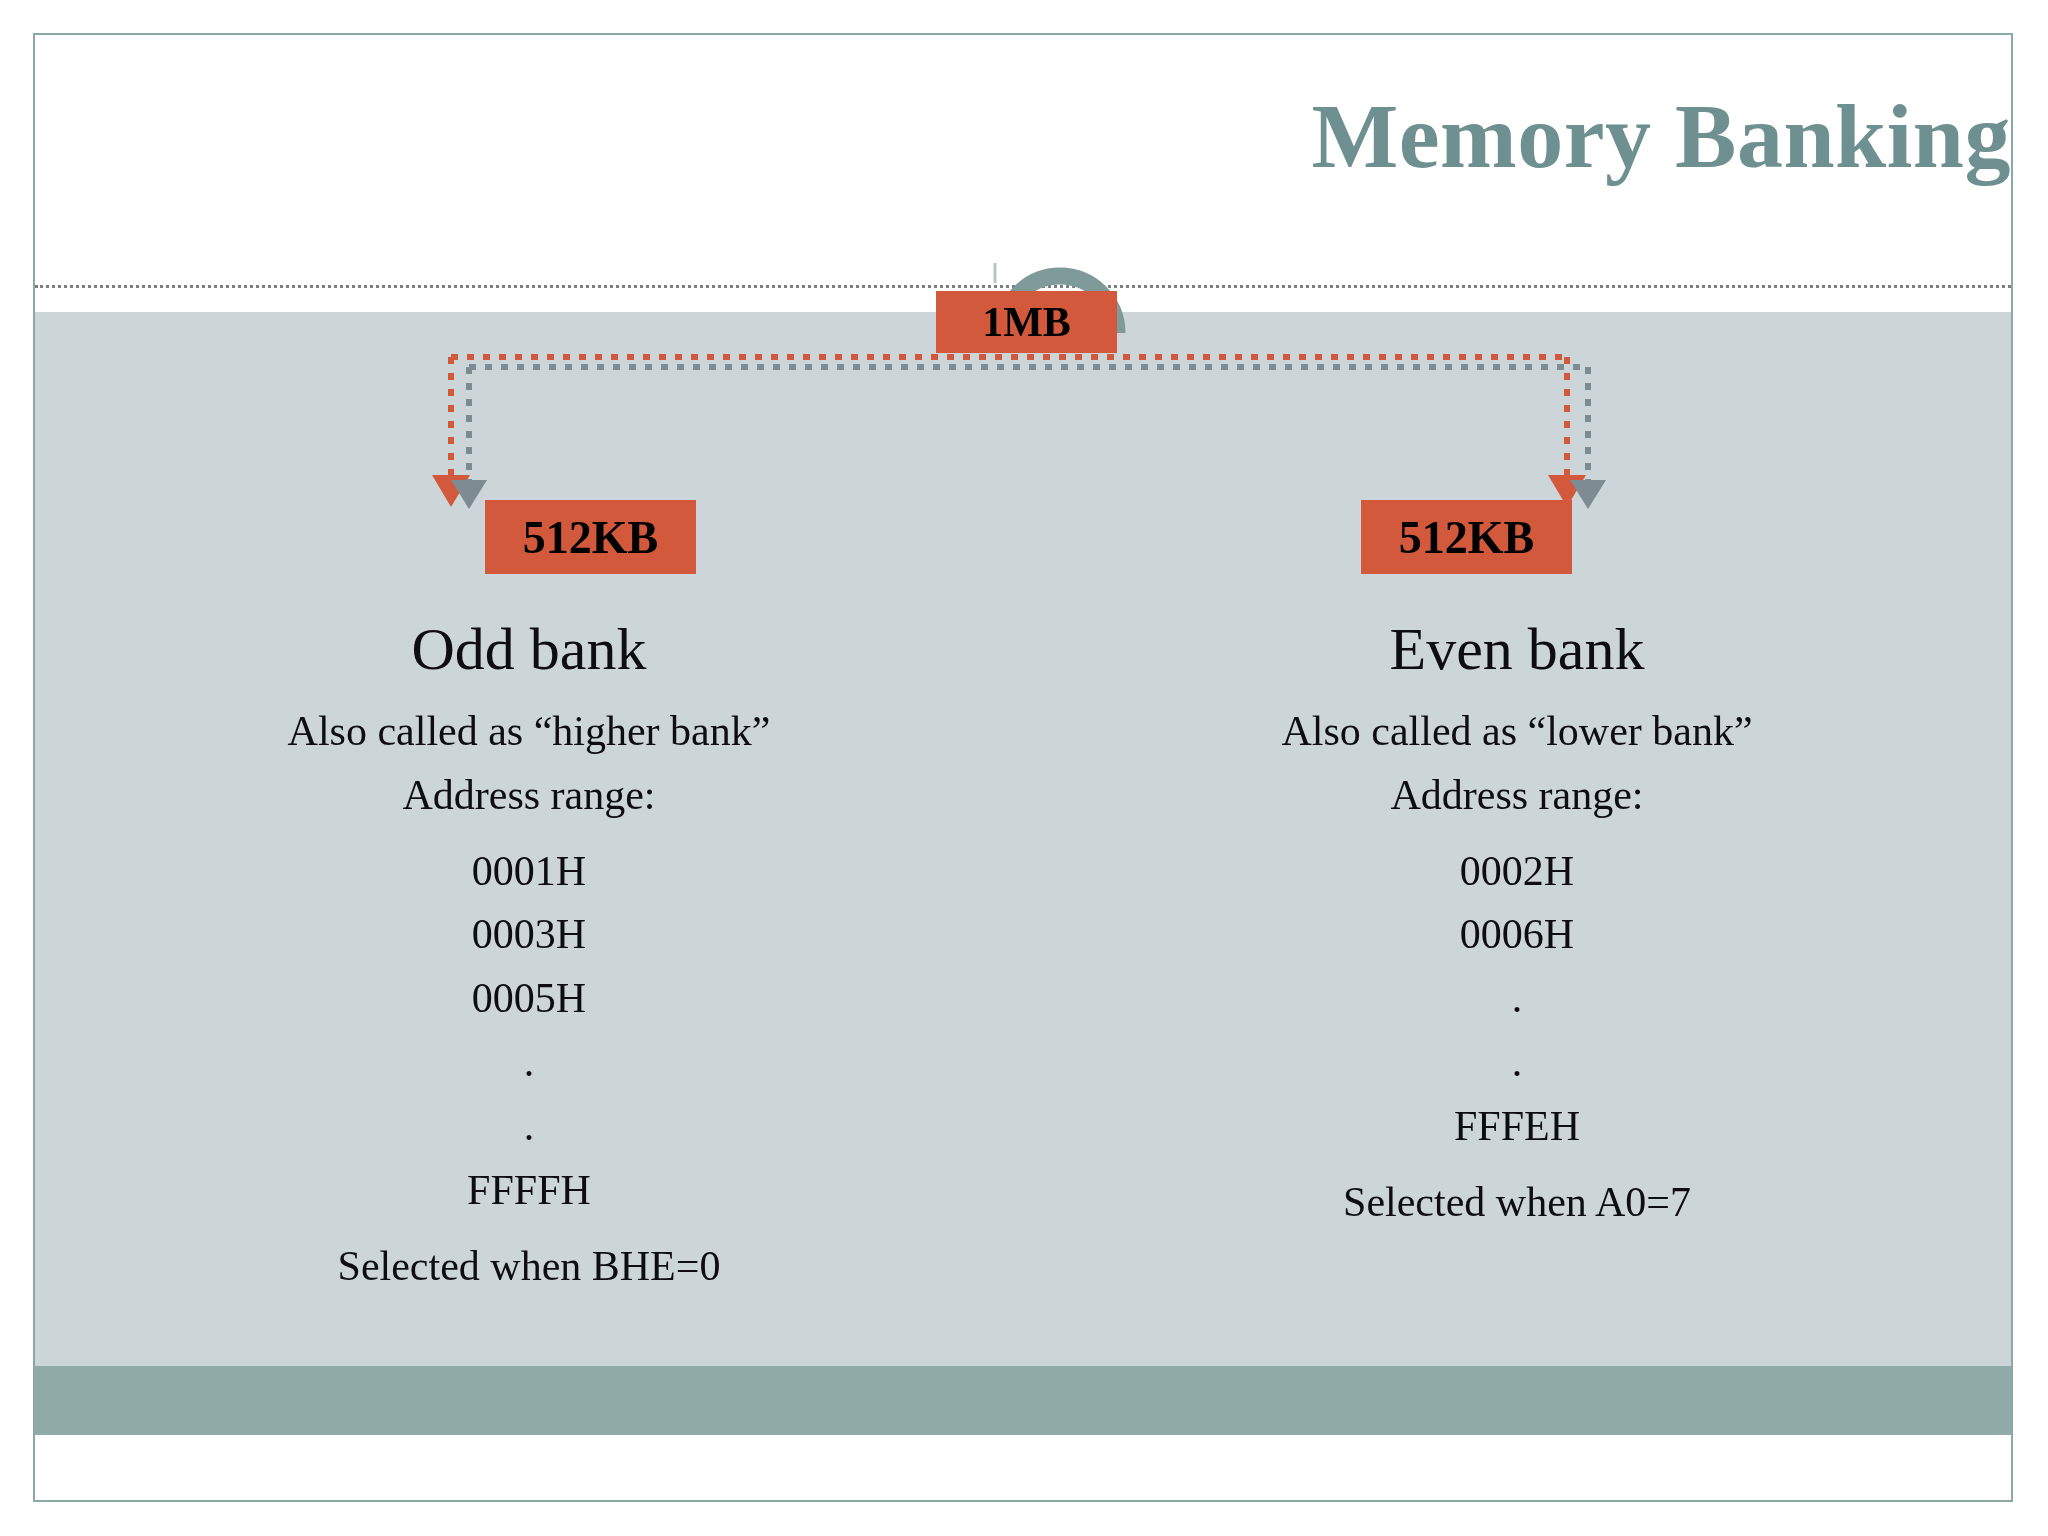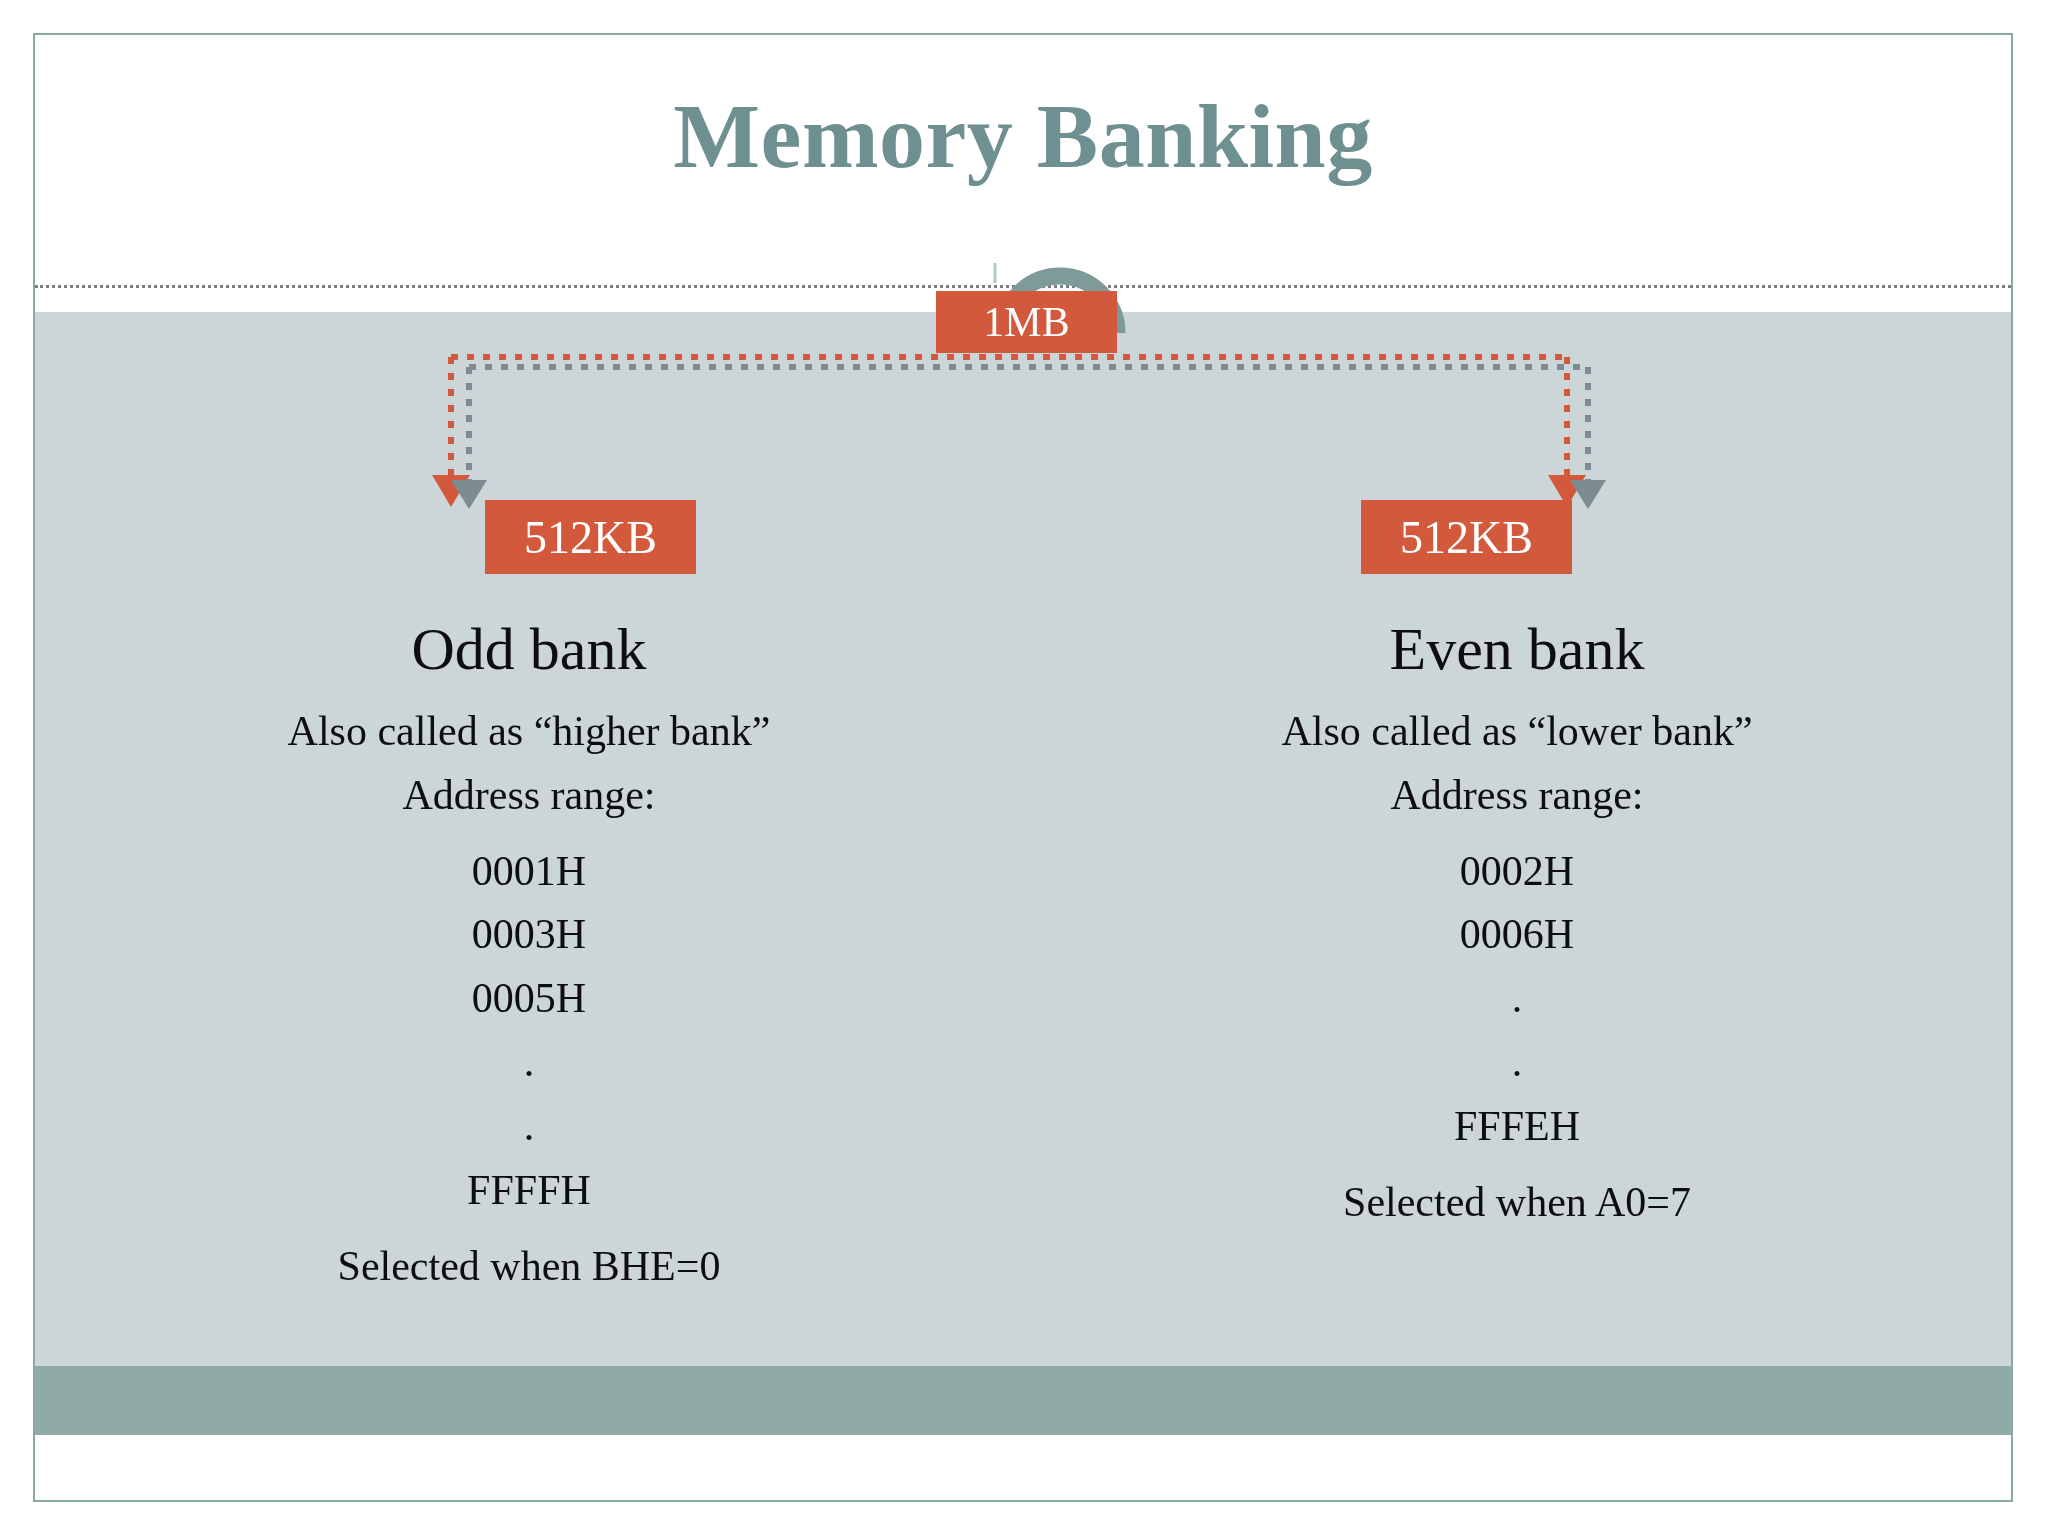--- a/index.html
+++ b/index.html
@@ -32,21 +32,21 @@
     width: 100%;
     height: 277px;
     background: #ffffff;
   }
 
   #slide-title {
     position: absolute;
     left: 0;
     top: 55px;
     width: 100%;
-    text-align: center;
+    text-align: right;
     font-family: "Liberation Serif", "DejaVu Serif", serif;
     font-weight: bold;
     font-size: 92px;
     line-height: 1.0;
     color: #6f9091;
     letter-spacing: 0.5px;
   }
 
   #title-divider {
     position: absolute;
@@ -83,23 +83,23 @@
     top: 190px;
     width: 190px;
     height: 110px;
     pointer-events: none;
   }
 
   
   .mem-box {
     position: absolute;
     background: #d2593c;
-    color: #ffffff;
-    font-family: "Liberation Serif", "DejaVu Serif", serif;
-    font-weight: normal;
+    color: #000000;
+    font-family: "Liberation Serif", "DejaVu Serif", serif;
+    font-weight: bold;
     display: flex;
     align-items: center;
     justify-content: center;
     box-sizing: border-box;
   }
 
   #box-1mb {
     left: 901px;
     top: 256px;
     width: 181px;

